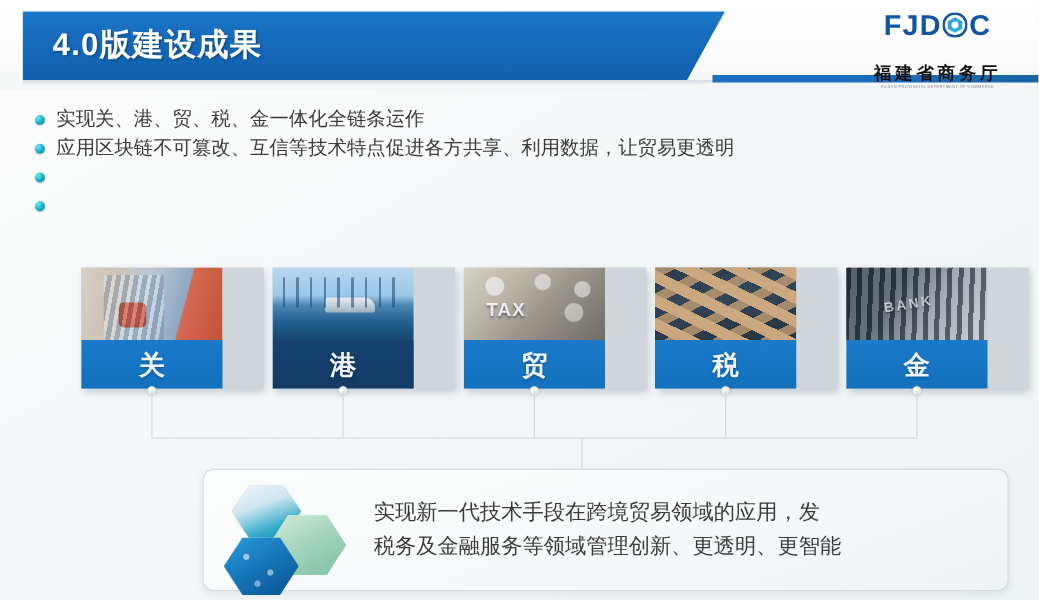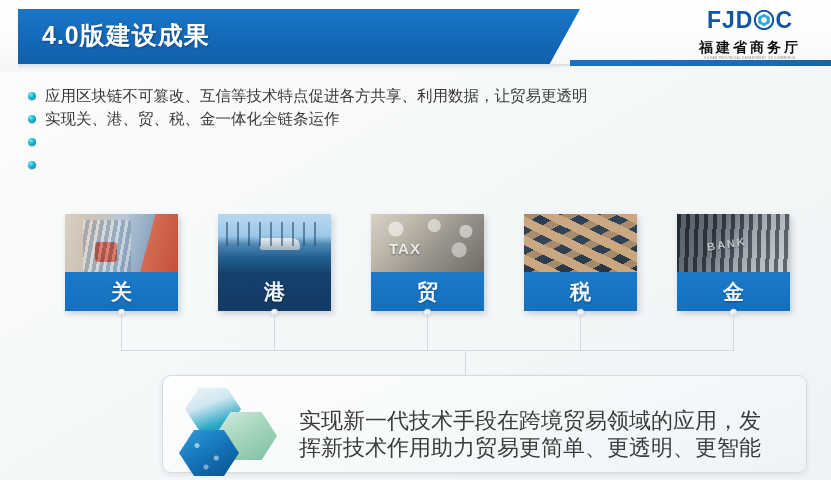--- a/index.html
+++ b/index.html
@@ -45,21 +45,21 @@
 
   
   .logo{position:absolute;right:16px;top:8px;width:130px;height:52px;text-align:center;}
   .logo-mark{
     font-size:23px;font-weight:bold;color:#1156a0;letter-spacing:1px;
     line-height:24px;display:flex;align-items:center;justify-content:center;gap:1px;
   }
   .logo-mark .glyph-o{display:inline-block;width:20px;height:20px;position:relative;vertical-align:middle;}
   .logo-cn{
     font-size:14px;font-weight:bold;color:#111;letter-spacing:3px;line-height:17px;
-    margin-top:7px;
+    margin-top:18px;
   }
   .logo-en{
     font-size:3.2px;color:#8a8a8a;letter-spacing:.3px;line-height:5px;
     transform:scaleY(1.1);
   }
 
   
   .bullets{position:absolute;left:28px;top:86px;width:790px;}
   .bullet-row{display:flex;align-items:flex-start;height:21px;margin-bottom:2px;}
   .bullet-dot{
@@ -68,21 +68,21 @@
     margin-top:6px;margin-right:9px;flex:none;
     box-shadow:0 1px 1px rgba(0,0,0,.18);
   }
   .bullet-text{font-size:15.5px;color:#3a3a3a;line-height:20px;white-space:nowrap;}
 
   
   .cards{position:absolute;left:0;top:214px;width:831px;height:100px;}
   .card{
     position:absolute;top:0;width:113px;height:97px;
     box-shadow:2px 3px 6px rgba(110,125,140,.32);
-    background:#cfd6dc;overflow:hidden;
+    background:#cfd6dc;overflow:hidden;padding-left:33px;
   }
   .card-photo{position:absolute;left:0;top:0;width:113px;height:58px;overflow:hidden;}
   .card-label{
     position:absolute;left:0;bottom:0;width:113px;height:39px;
     display:flex;align-items:center;justify-content:center;
     font-size:21px;font-weight:bold;color:#eef6fb;
     text-shadow:0 1px 2px rgba(0,0,0,.35);
   }
   .c-guan{left:65px;}
   .c-gang{left:218px;}
@@ -156,22 +156,22 @@
     background:linear-gradient(160deg,#f3f8fb 0%,#cfe6f0 40%,#2fa9c8 75%,#1b7fa0 100%);}
   .hex-b{left:40px;top:28px;width:62px;height:52px;
     background:linear-gradient(150deg,#d9eee2 0%,#a7d6bd 45%,#7bbfa2 100%);}
   .hex-c{left:4px;top:46px;width:60px;height:50px;
     background:linear-gradient(150deg,#2fa0dd 0%,#1474b8 50%,#0a4f8c 100%);}
   .hex-c:after{content:"";position:absolute;left:0;top:0;width:100%;height:100%;
     background:radial-gradient(circle at 30% 35%,rgba(255,255,255,.55) 0 2px,rgba(255,255,255,0) 3px),
                radial-gradient(circle at 62% 60%,rgba(255,255,255,.5) 0 2px,rgba(255,255,255,0) 3px),
                radial-gradient(circle at 45% 78%,rgba(255,255,255,.45) 0 2px,rgba(255,255,255,0) 3px);}
   .box-text{
-    position:absolute;left:136px;top:31px;width:490px;
-    font-size:22px;line-height:27px;color:#3b3b3b;
+    position:absolute;left:136px;top:20px;width:490px;
+    font-size:17px;line-height:27px;color:#3b3b3b;
   }
 </style>
 </head>
 <body>
 
 <div id="slide">
 
   <div class="header-wrap">
     <div class="header-white"></div>
     <div class="header-strip-shadow"></div>
@@ -192,25 +192,25 @@
         <span>C</span>
       </div>
       <div class="logo-cn">福建省商务厅</div>
       <div class="logo-en">FUJIAN PROVINCIAL DEPARTMENT OF COMMERCE</div>
     </div>
   </div>
 
   <div class="bullets">
     <div class="bullet-row">
       <span class="bullet-dot"></span>
+      <span class="bullet-text">实现关、港、贸、税、金一体化全链条运作</span>
+    </div>
+    <div class="bullet-row">
+      <span class="bullet-dot"></span>
       <span class="bullet-text">应用区块链不可篡改、互信等技术特点促进各方共享、利用数据，让贸易更透明</span>
-    </div>
-    <div class="bullet-row">
-      <span class="bullet-dot"></span>
-      <span class="bullet-text">实现关、港、贸、税、金一体化全链条运作</span>
     </div>
     <div class="bullet-row">
       <span class="bullet-dot"></span>
     </div>
     <div class="bullet-row">
       <span class="bullet-dot"></span>
     </div>
   </div>
 
   <div class="cards">
@@ -271,17 +271,17 @@
   </div>
 
   <div class="bottom-box">
     <div class="hex-art">
       <div class="hex hex-a"></div>
       <div class="hex hex-b"></div>
       <div class="hex hex-c"></div>
     </div>
     <div class="box-text">
       <div>实现新一代技术手段在跨境贸易领域的应用，发</div>
-      <div>挥新技术作用助力贸易更简单、更透明、更智能</div>
+      <div>税务及金融服务等领域管理创新、更透明、更智能</div>
     </div>
   </div>
 
 </div>
 
 </body></html>

